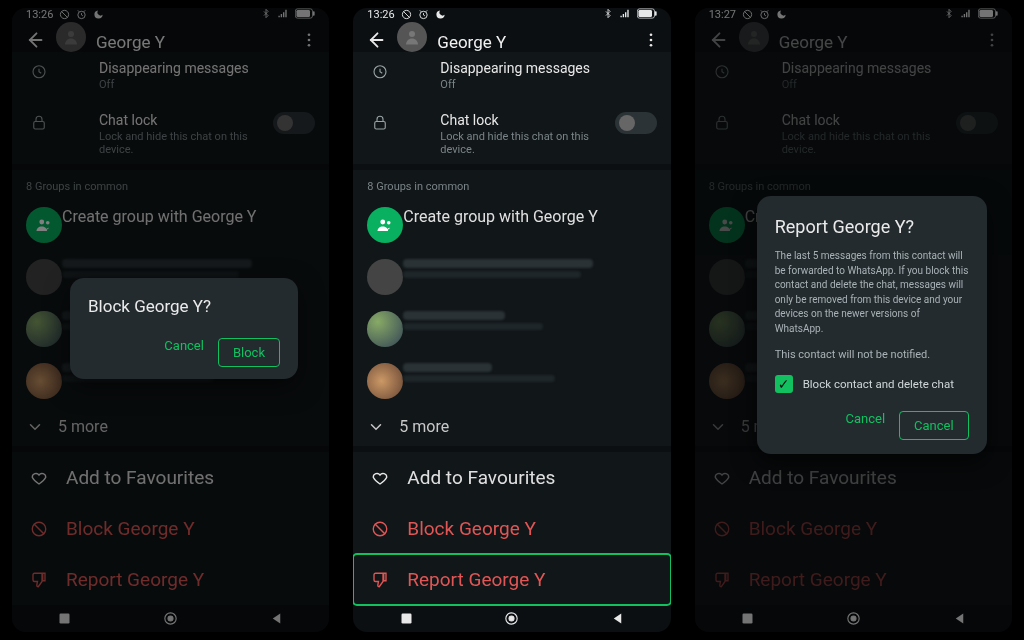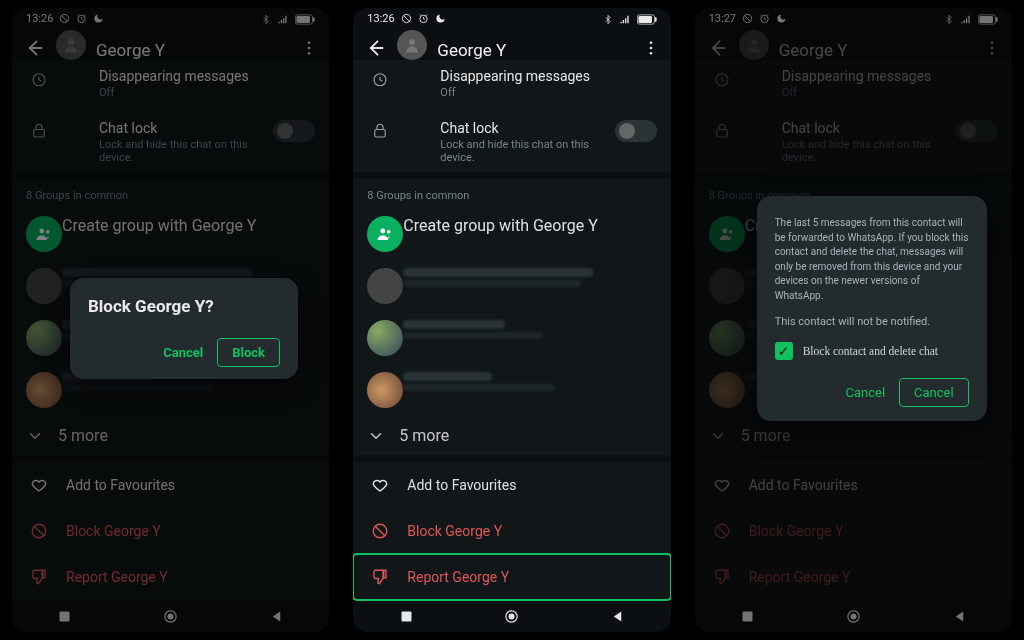--- a/index.html
+++ b/index.html
@@ -1,19 +1,19 @@
 <!DOCTYPE html>
 <html><head>
 <meta charset="utf-8">
 <style>
   * { box-sizing: border-box; margin: 0; padding: 0; }
   html, body { width: 1024px; height: 640px; background: #000; font-family: -apple-system, Roboto, "Segoe UI", sans-serif; color: #e0e0e0; overflow: hidden; }
   .stage { display: flex; gap: 24px; padding: 8px 12px; width: 1024px; height: 640px; }
   .phone { position: relative; width: 320px; height: 624px; background: #0b0f11; border-radius: 14px; overflow: hidden; display: flex; flex-direction: column; }
-  .statusbar { height: 24px; display: flex; align-items: flex-end; justify-content: space-between; padding: 0 14px; font-size: 11px; color: #e8e8e8; }
+  .statusbar { height: 24px; display: flex; align-items: flex-start; justify-content: space-between; padding: 0 14px; font-size: 11px; color: #e8e8e8; }
   .status-ico { display: inline-flex; gap: 6px; align-items: center; }
   .header { height: 48px; display: flex; align-items: flex-end; padding: 0 8px 0 10px; gap: 10px; }
   .back-icon, .more-icon { width: 24px; height: 24px; display: flex; align-items: center; justify-content: center; color: #e8e8e8; cursor: pointer; }
   .avatar { width: 30px; height: 30px; border-radius: 50%; background: #555 center/cover; display:flex; align-items:center; justify-content:center; color:#333; }
   .hname { font-size: 17px; flex: 1; color: #f1f1f1; }
   .section { background: #111618; margin-top: 0; }
   .row { display: flex; align-items: center; padding: 10px 14px; gap: 14px; }
   .row.setting { align-items: flex-start; padding: 8px 14px; min-height: 52px; }
   .row .left-ico { width: 26px; display:flex; justify-content:center; color:#c8c8c8; margin-top:2px; }
   .row .txt { flex: 1; display:flex; flex-direction:column; gap:2px;margin-left:33px; }
@@ -25,43 +25,43 @@
   .grouphdr { font-size: 11px; color:#7a8488; padding: 10px 14px 6px; }
   .grouprow { display:flex; gap:0; padding: 8px 14px; }
   .grouprow .gavatar { width:36px; height:36px; border-radius:50%; background:#444; flex:none; }
   .grouprow .gavatar.green { background:#09b060; display:flex; align-items:center; justify-content:center; color:#fff; }
   .grouprow .gtxt { flex:1; display:flex; flex-direction:column; gap:3px; }
   .blurline { height:9px; border-radius:4px; background:#2a3236; filter: blur(1px); }
   .blurline.sm { width: 70%; height:7px; background:#1e2629; }
   .morerow { display:flex; align-items:center; gap:14px; padding:10px 14px; color:#c8c8c8; }
   .actionrow { display:flex; align-items:center; gap:16px; padding:14px 16px; }
   .actionrow .aico { width:22px; display:flex; justify-content:center; align-items:center; }
-  .actionrow span.lbl { font-size: 14px; text-align: center; }
+  .actionrow span.lbl { font-size: 19px; text-align: center; }
   .danger { color:#e05656; }
   .navbar { margin-top:auto; height:44px; display:flex; align-items:center; justify-content:space-around; color:#e8e8e8; }
   .navbtn { width:20px; height:20px; display:flex; align-items:center; justify-content:center; }
 
   .scrim { position:absolute; inset:0; background:rgba(0,0,0,0.5); }
 
   .dialog { position:absolute; background:#232b2f; border-radius:14px; box-shadow:0 8px 24px rgba(0,0,0,0.6); padding:18px 18px 12px; }
-  .dialog.block { left:58px; top:270px; width:228px;font-weight:bold; }
+  .dialog.block { left:58px; top:270px; width:228px; }
   .dialog .dtitle { font-size:17px; color:#eaeaea; margin-bottom:22px; }
-  .dialog .dbtns { display:flex; justify-content:flex-end; gap:14px; align-items:center; }
+  .dialog .dbtns { display:flex; justify-content:flex-end; gap:14px; }
   .dialog .tbtn { font-size:13px; color:#12c060; cursor:pointer; }
   .dialog .obtn { font-size:13px; color:#12c060; border:1px solid #12c060; border-radius:4px; padding:6px 14px; cursor:pointer; }
 
   .highlight-report { outline:2px solid #12c060; outline-offset:-1px; border-radius:4px; }
 
   .dialog.report { left:62px; top:188px; width:230px; padding:20px 18px 14px; }
   .dialog.report .dtitle { font-size:18px; margin-bottom:12px; }
   .dialog.report .body { font-size:10px; line-height:1.45; color:#a9b2b6; margin-bottom:12px; }
   .dialog.report .body2 { font-size:11px; color:#a9b2b6; margin-bottom:14px; }
   .dialog.report .cbrow { display:flex; align-items:center; gap:10px; margin-bottom:18px; }
   .cb { width:18px; height:18px; border-radius:3px; background:#12c060; display:flex; align-items:center; justify-content:center; color:#0b0f11; font-size:14px; }
-  .dialog.report .cbrow .cblbl { font-size:11.5px; color:#d0d6d8;font-family:Liberation Serif, serif; }
+  .dialog.report .cbrow .cblbl { font-size:11.5px; color:#d0d6d8; }
 
   svg { display:block; }
   .dimmed { opacity:0.55; }
 </style>
 </head>
 <body>
 
 <div class="stage">
 
   <div class="phone">
@@ -583,20 +583,21 @@
         </div>
       <div class="navbtn">
           <svg width="15" height="15" viewBox="0 0 24 24" fill="#e8e8e8">
             <path d="M18 4v16L6 12z"></path>
           </svg>
         </div>
     </div>
 
     <div class="scrim"></div>
     <div class="dialog report">
+      <div class="dtitle">Report George Y?</div>
       <div class="body">The last 5 messages from this contact will be forwarded to WhatsApp. If you block this contact and delete the chat, messages will only be removed from this device and your devices on the newer versions of WhatsApp.</div>
       <div class="body2">This contact will not be notified.</div>
       <div class="cbrow">
         <div class="cb">✓</div>
         <span class="cblbl">Block contact and delete chat</span>
       </div>
       <div class="dbtns">
         <span class="tbtn">Cancel</span>
         <span class="obtn">Cancel</span>
       </div>

